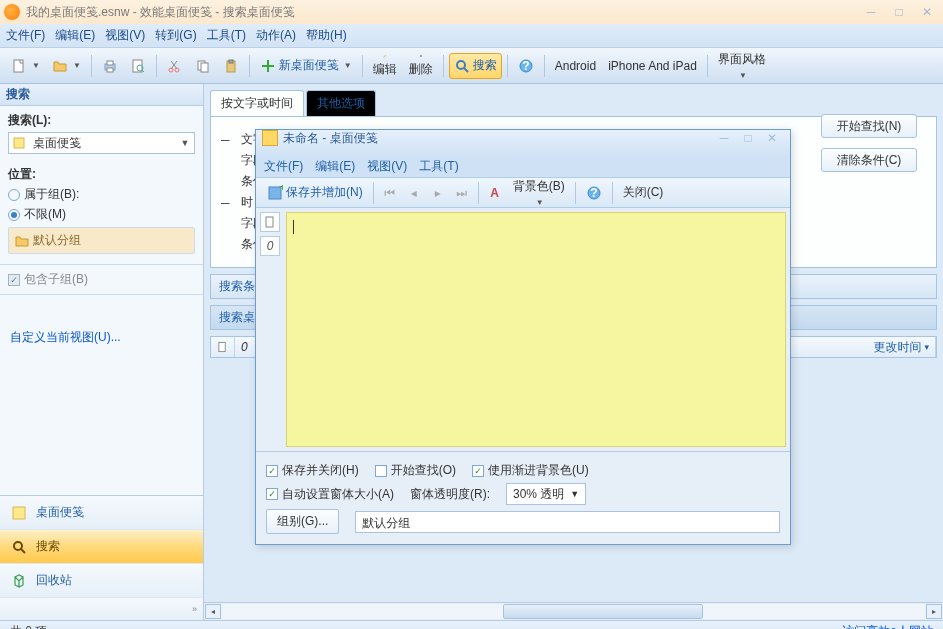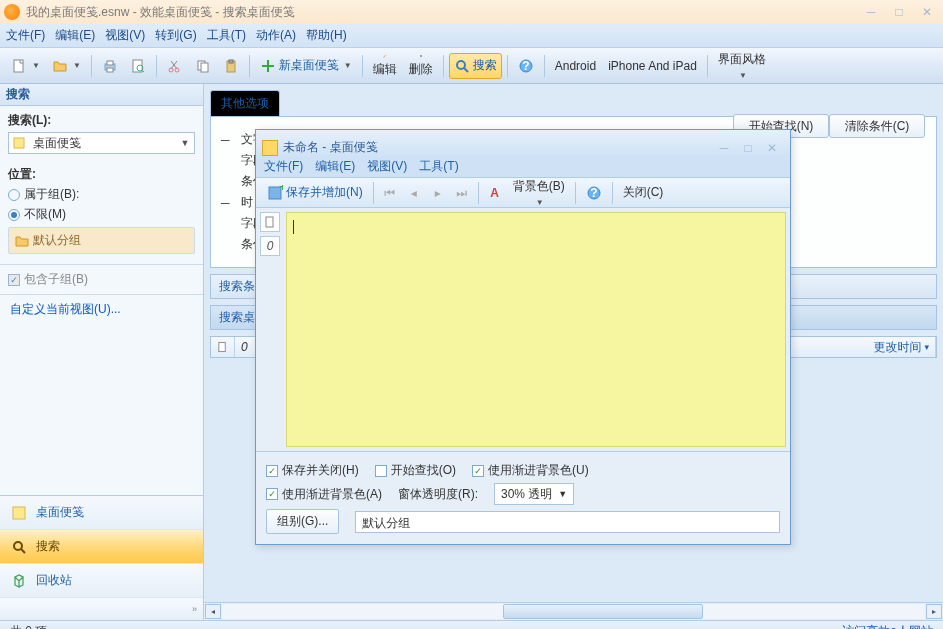--- a/index.html
+++ b/index.html
@@ -42,52 +42,52 @@
 .radio-row { display: flex; align-items: center; gap: 4px; margin: 3px 0; }
 .radio-dot { width: 12px; height: 12px; border: 1px solid #7fa8d0; border-radius: 50%; display: flex; align-items: center; justify-content: center; }
 .radio-dot.checked::after { content: ""; width: 6px; height: 6px; background: #3b7fc4; border-radius: 50%; }
 
 .group-box { border: 1px solid #cbdbeb; background: #f9e9cb; padding: 4px 6px; margin-top: 4px; display: flex; align-items: center; gap: 4px; color: #8a6a2a; border-radius: 2px; }
 
 .check-row { display: flex; align-items: center; gap: 4px; margin: 6px 0; color: #888; padding: 0 8px; }
 .chk { width: 12px; height: 12px; border: 1px solid #9ab4d0; background: #fff; display: flex; align-items: center; justify-content: center; font-size: 9px; color: #3b7fc4; }
 .chk.disabled { background: #e8e8e8; }
 
-.side-link { padding: 6px 10px; color: #0b57d0; cursor: pointer; }
+.side-link { padding: 6px 10px; color: #0b57d0; cursor: pointer; margin-top: 28px; }
 
 .side-nav { margin-top: auto; border-top: 1px solid #b5cce4; }
 .nav-item { height: 34px; display: flex; align-items: center; padding: 0 10px; gap: 8px; border-bottom: 1px solid #dbe7f3; background: linear-gradient(#f5f9fd, #e6eff8); color: #1f5fa8; cursor: pointer; }
 .nav-item.active { background: linear-gradient(#fff0c8, #ffd97d 50%, #ffca4a); color: #6a4a00; }
 .nav-icon { width: 18px; height: 18px; border-radius: 2px; display: flex; align-items: center; justify-content: center; }
 
 
 .content-inner { padding: 6px; }
 .tabs { display: flex; border-bottom: 1px solid #a6c3e2; }
 .tab { padding: 4px 10px; border: 1px solid #a6c3e2; border-bottom: none; margin-right: 2px; background: #000000; color: #1f5fa8; cursor: pointer; border-radius: 3px 3px 0 0; }
 .tab.active { background: #fdfefe; color: #333; }
 
 .search-body { background: #fdfefe; border: 1px solid #a6c3e2; border-top: none; padding: 10px; min-height: 150px; }
 .srow { display: flex; align-items: center; gap: 6px; margin: 4px 0; color: #333; }
 
-.right-buttons { position: absolute; right: 18px; top: 30px; display: flex; flex-direction: row; }
+.right-buttons { position: absolute; right: 26px; top: 30px; display: flex; flex-direction: column; gap: 10px; }
 .btn { width: 96px; height: 24px; border: 1px solid #a6c3e2; background: linear-gradient(#fdfefe, #e7f0f9); border-radius: 3px; display: flex; align-items: center; justify-content: center; cursor: pointer; color: #333; }
 
 .result-bar { background: linear-gradient(#eaf2fb, #d7e6f5); border: 1px solid #a6c3e2; padding: 3px 8px; margin-top: 6px; color: #1f5fa8; }
 
 .column-header { display: flex; background: linear-gradient(#f5f9fd, #e2edf8); border: 1px solid #a6c3e2; height: 22px; margin-top: 6px; }
 .col { border-right: 1px solid #c0d4e8; padding: 3px 6px; display: flex; align-items: center; gap: 3px; color: #333; }
 .col.flex { flex: 1; justify-content: flex-end; color: #1f5fa8; }
 
 
 .statusbar { height: 22px; background: linear-gradient(#e8f1fb, #d5e5f5); border-top: 1px solid #b5cce4; display: flex; align-items: center; padding: 0 10px; color: #444; }
 .statusbar .sright { margin-left: auto; color: #0b57d0; text-decoration: underline; cursor: pointer; }
 
 
 .modal { position: absolute; left: 255px; top: 129px; width: 536px; height: 416px; background: #cfe2f5; border: 1px solid #6a9cce; box-shadow: 2px 2px 8px rgba(0,0,0,0.15); display: flex; flex-direction: column; }
-.modal-title { height: 26px; background: linear-gradient(#e6f0fb, #cfe2f5); display: flex; align-items: flex-end; padding: 0 6px; color: #2a5a99; }
+.modal-title { height: 26px; background: linear-gradient(#e6f0fb, #cfe2f5); display: flex; align-items: flex-start; padding: 0 6px; color: #2a5a99; }
 .modal-title .micon { width: 16px; height: 16px; background: #ffd866; border: 1px solid #d8a830; margin-right: 5px; }
 .modal-title .mtitle { flex: 1; }
 .modal-menubar { height: 22px; display: flex; align-items: center; gap: 12px; padding: 0 8px; color: #1f5fa8; border-bottom: 1px solid #b0cde8; }
 .modal-toolbar { height: 30px; background: linear-gradient(#eff6fd, #d9e8f6); display: flex; align-items: center; padding: 0 6px; gap: 2px; border-bottom: 1px solid #b0cde8; }
 .modal-body { flex: 1; display: flex; padding: 4px; gap: 4px; background: #e6eff8; }
 .modal-sidebar { width: 22px; display: flex; flex-direction: column; gap: 4px; }
 .msb-btn { width: 20px; height: 20px; border: 1px solid #b0cde8; background: #fff; display: flex; align-items: center; justify-content: center; font-size: 10px; color: #555; cursor: pointer; }
 .note-area { flex: 1; background: #f7f6a0; border: 1px solid #d8d670; padding: 6px; position: relative; }
 .note-area .cursor { display: inline-block; width: 1px; height: 14px; background: #333; vertical-align: middle; }
 .modal-footer { padding: 6px 10px; background: #e6eff8; border-top: 1px solid #b0cde8; }
@@ -299,20 +299,21 @@
           </div>
         <span>回收站</span>
       </div>
       <div style="height:22px; background:linear-gradient(#f5f9fd,#e6eff8); display:flex; align-items:center; justify-content:flex-end; padding:0 6px; font-size:9px; color:#888;">»</div>
     </div>
   </div>
 
   <div class="content">
     <div class="content-inner">
       <div class="tabs">
+        <div class="tab active">按文字或时间</div>
         <div class="tab">其他选项</div>
       </div>
       <div class="search-body">
         <div class="srow">
             <span style="width:14px;">─</span>
             <span>文字</span>
           </div>
         <div class="srow" style="padding-left:20px;">
             <span>字段</span>
           </div>
@@ -439,21 +440,21 @@
           <span>开始查找(O)</span>
         </div>
       <div class="mf-chk">
           <div class="mf-chkbox">✓</div>
           <span>使用渐进背景色(U)</span>
         </div>
     </div>
     <div class="mf-row">
       <div class="mf-chk">
           <div class="mf-chkbox">✓</div>
-          <span>使用渐进背景色(A)</span>
+          <span>自动设置窗体大小(A)</span>
         </div>
       <span>窗体透明度(R):</span>
       <div class="mf-select">
           <span>30% 透明</span>
           <span style="font-size:9px;">▼</span>
         </div>
     </div>
     <div class="mf-row">
       <div class="mf-btn">组别(G)...</div>
       <div class="mf-text">默认分组</div>

